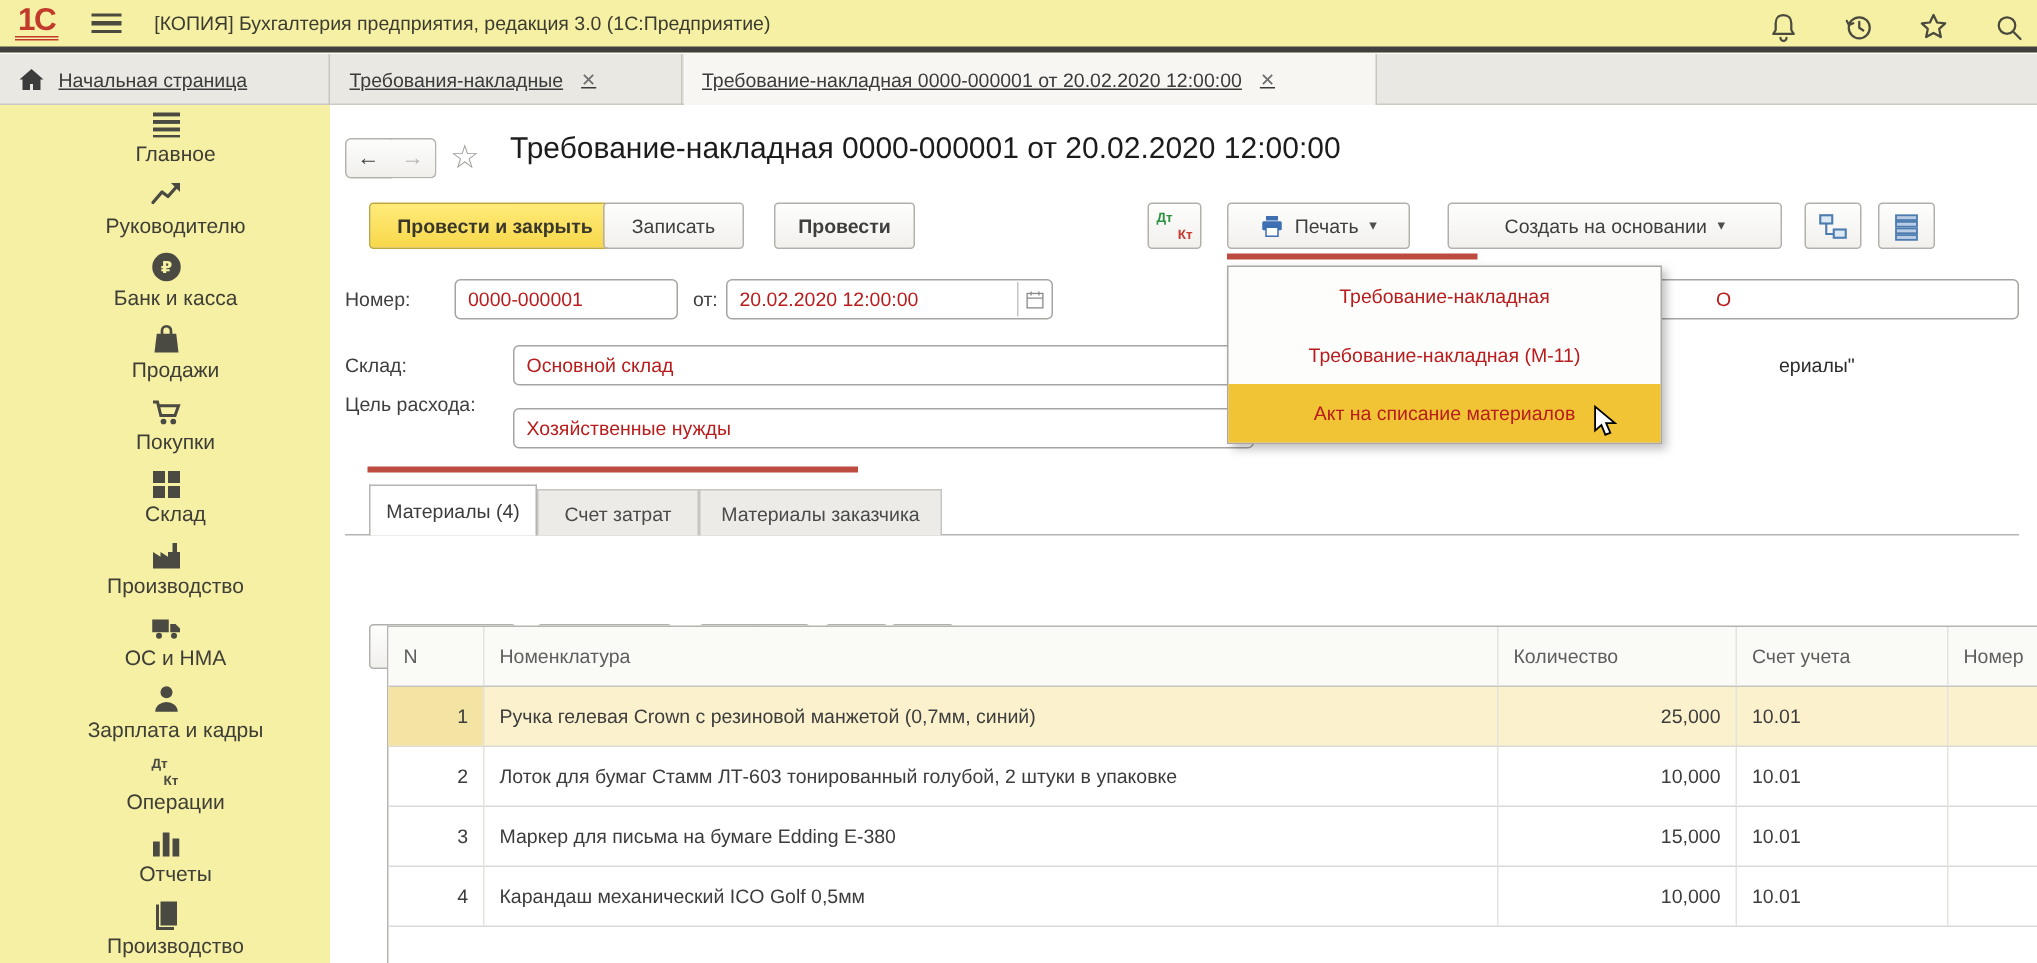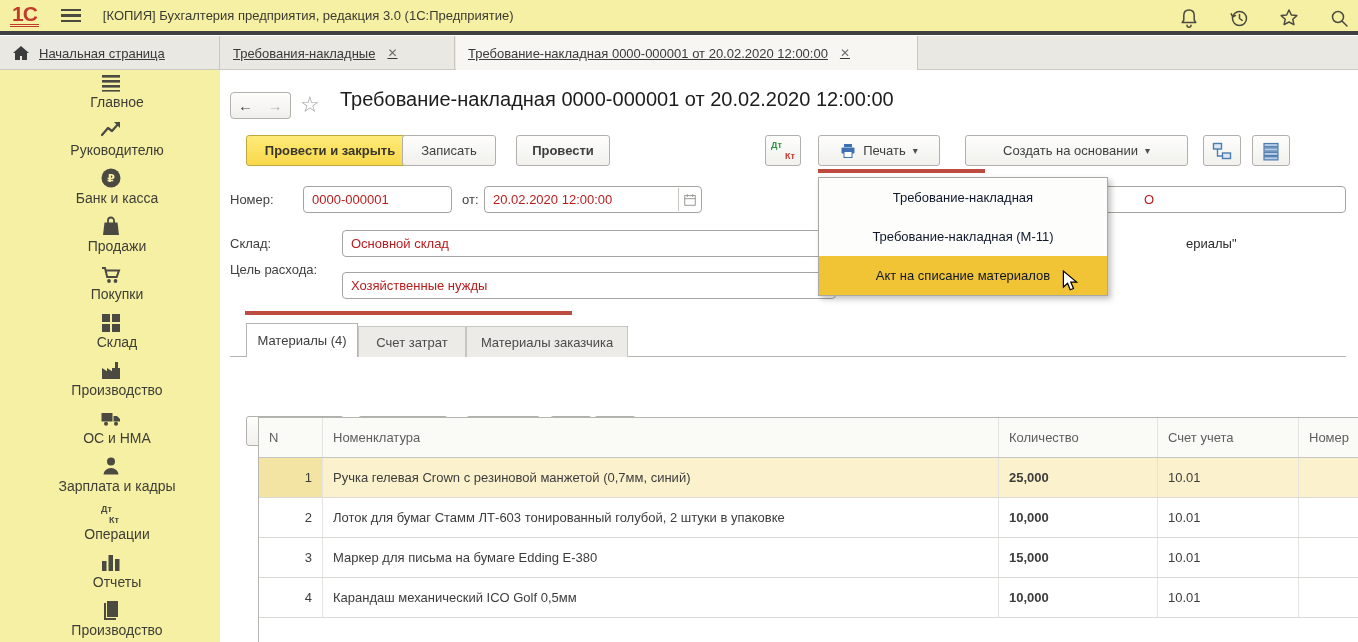--- a/index.html
+++ b/index.html
@@ -67,21 +67,21 @@
   .f-label{position:absolute;font-size:13px;color:#3F3F3F;line-height:27px;white-space:nowrap;}
   .f-input{position:absolute;height:27px;border:1px solid #A5A4A0;border-radius:4px;background:#fff;
            font-size:13px;color:#b91c1c;padding:0 8px;font-family:inherit;}
   .cal-btn{position:absolute;width:22px;height:23px;display:flex;align-items:center;justify-content:center;
            border-left:1px solid #C6C5C1;cursor:pointer;}
   .fragment{position:absolute;font-size:13px;color:#2A2A2A;white-space:nowrap;}
 
   
   .menu{position:absolute;left:818px;top:177px;width:290px;background:#FDFDFC;border:1px solid #A9A8A4;
         box-shadow:3px 3px 6px rgba(0,0,0,.25);z-index:30;}
-  .menu-item{height:39px;line-height:39px;text-align:center;font-size:13px;color:#0f172a;cursor:pointer;}
+  .menu-item{height:39px;line-height:39px;text-align:center;font-size:13px;color:#b91c1c;cursor:pointer;}
   .menu-item.hl{background:#F0C434;}
   .cursor{position:absolute;left:1060px;top:270px;z-index:40;pointer-events:none;}
 
   
   .dtab-line{position:absolute;left:230px;top:356px;width:1116px;height:1px;background:#B5B4B0;}
   .dtab{position:absolute;top:323px;height:34px;display:flex;align-items:center;justify-content:center;
         font-size:13px;cursor:pointer;padding:0 14px;white-space:nowrap;}
   .dtab.active{background:#fff;border:1px solid #B5B4B0;border-bottom:none;z-index:2;height:34px;}
   .dtab.idle{background:#ECEBE7;border:1px solid #C6C5C1;border-bottom:none;height:31px;top:326px;color:#4A4A4A;}
 
@@ -95,21 +95,21 @@
 
   
   .tbl{position:absolute;left:258px;top:417px;width:1101px;height:226px;border:1px solid #B5B4B0;border-right:none;
        background:#fff;font-size:13px;}
   .tr{display:grid;grid-template-columns:64px 676px 159px 141px 1fr;height:40px;border-bottom:1px solid #DBDAD6;}
   .tr>div{line-height:39px;padding:0 10px;overflow:hidden;white-space:nowrap;border-right:1px solid #E4E3DF;}
   .tr>div:last-child{border-right:none;}
   .tr.head{background:#FAFAF7;border-bottom:1px solid #C6C5C1;color:#5E5E5E;}
   .td-n{text-align:right;}
   .tr.head .td-n{text-align:left;}
-  .td-qty{text-align:left;font-weight:bold;}
+  .td-qty{text-align:right;}
   .tr.sel{background:#FBF2CD;}
   .tr.sel .td-n{background:#F4E4A4;}
   .ico-blue{fill:#3D6FB2;}
 </style>
 </head>
 <body>
 
 <div class="screen">
 
   <div class="topbar">

